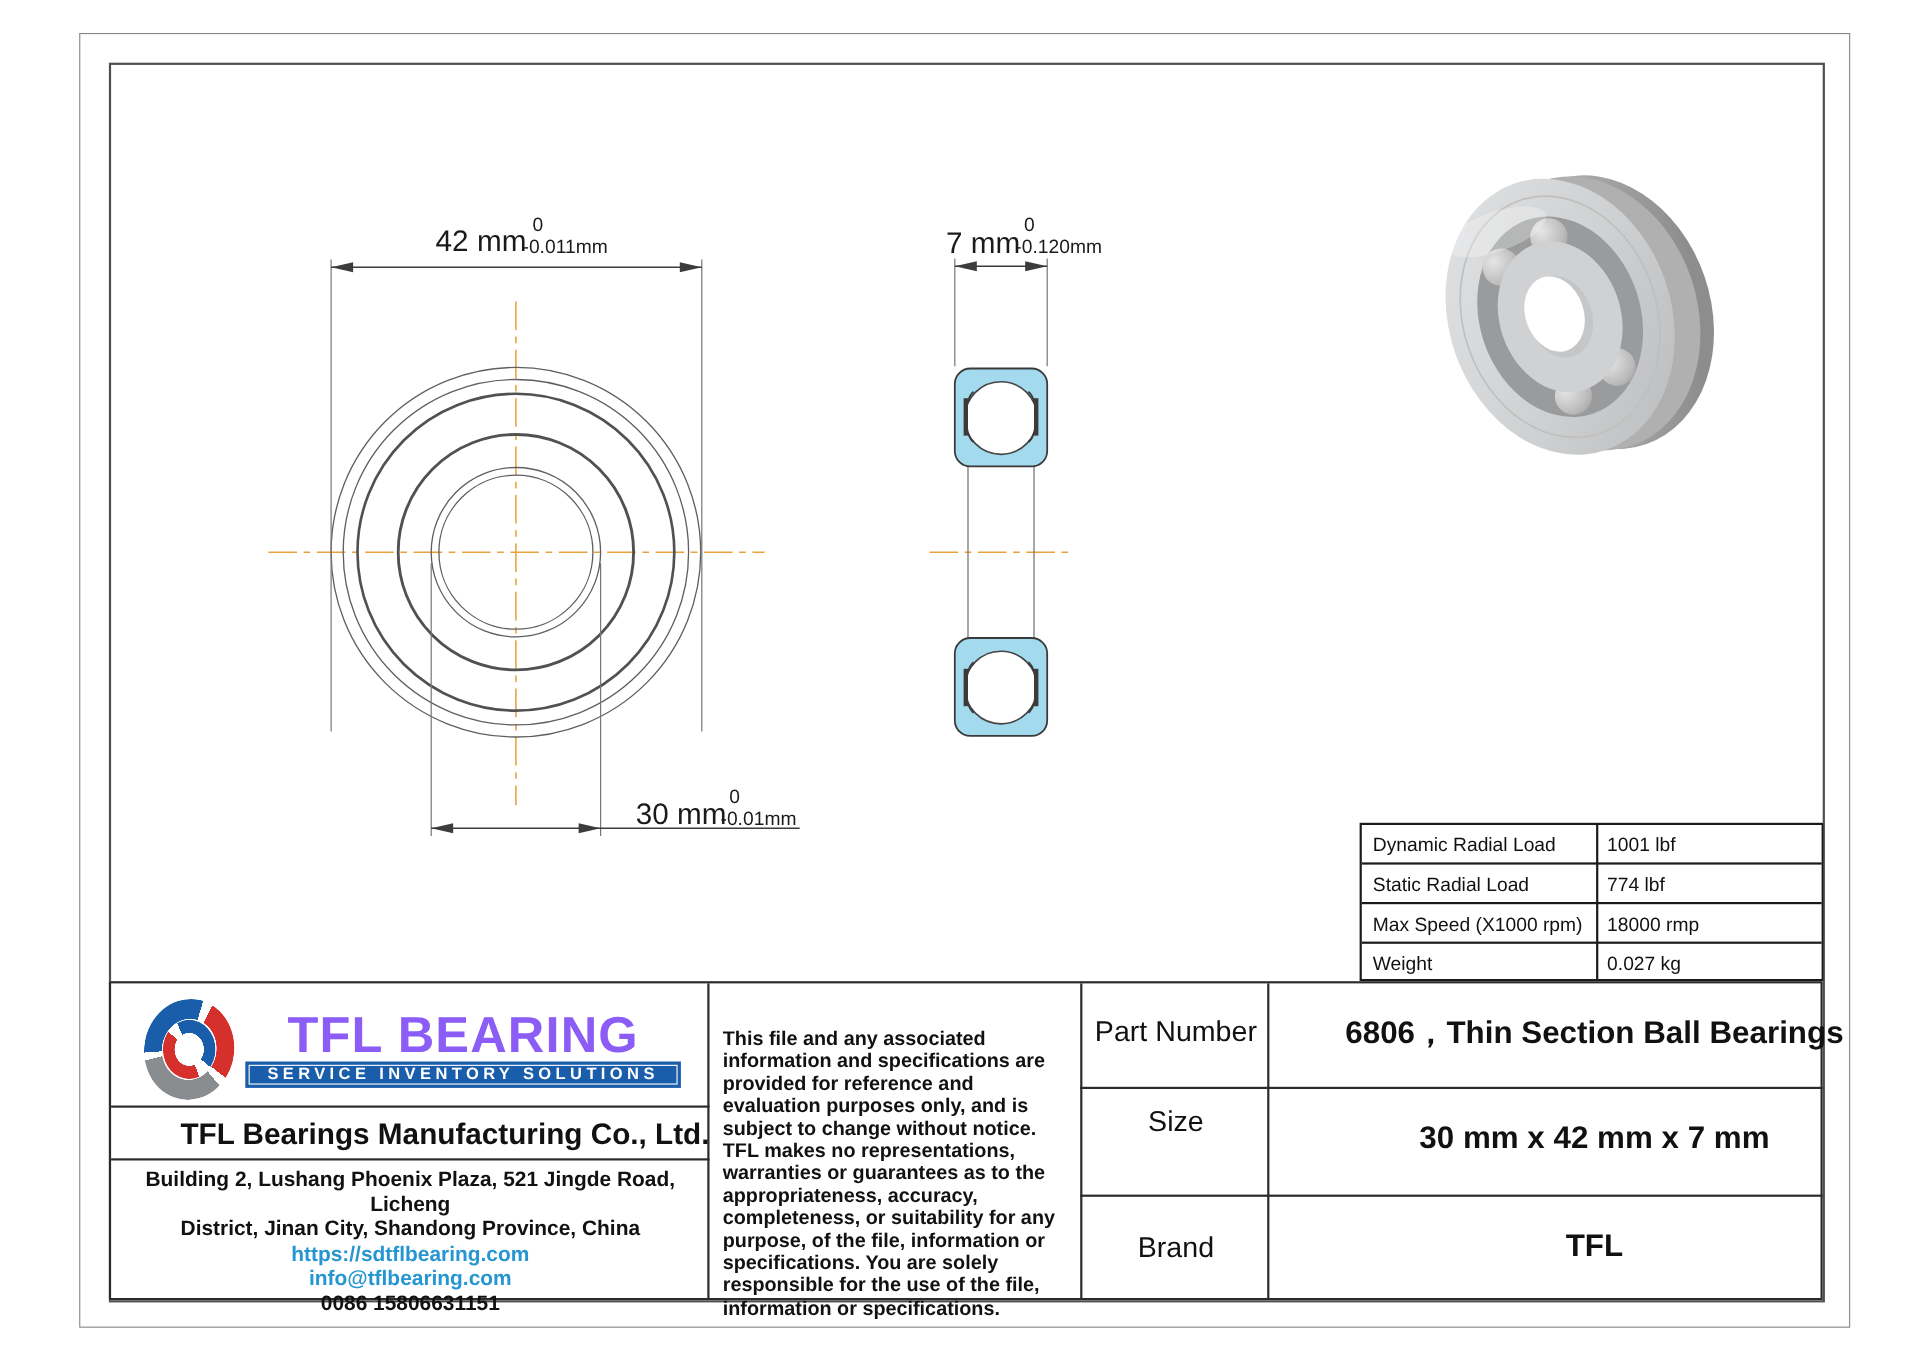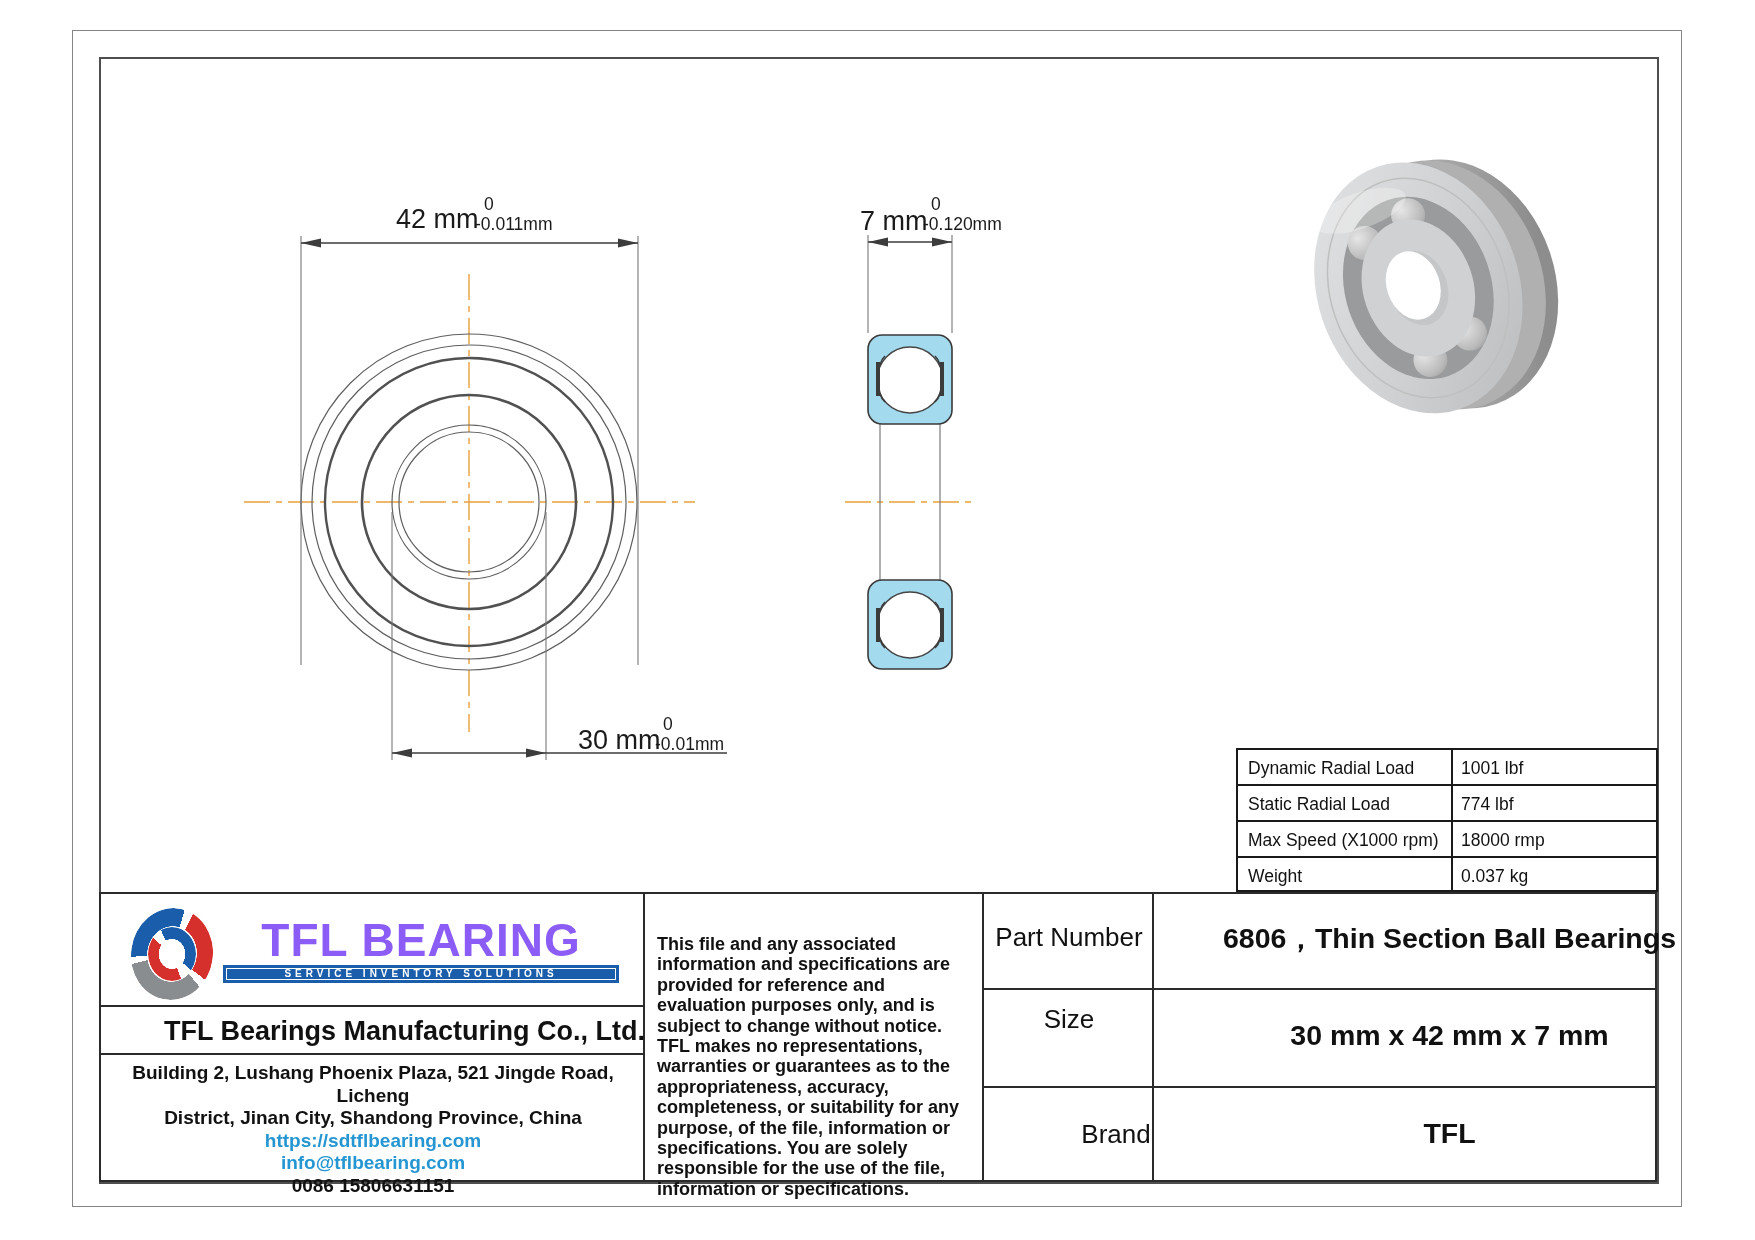--- a/index.html
+++ b/index.html
@@ -24,21 +24,21 @@
   .logo-ring-outer{position:absolute;left:0;top:0;width:82px;height:92px;border-radius:50%;
      background:conic-gradient(from 20deg,#d6302c 0 100deg,rgba(0,0,0,0) 100deg 112deg,#8a8d90 112deg 228deg,rgba(0,0,0,0) 228deg 238deg,#1a5dab 238deg 348deg,rgba(0,0,0,0) 348deg 360deg);
      -webkit-mask:radial-gradient(closest-side,transparent 60%,#000 61%);
      mask:radial-gradient(closest-side,transparent 60%,#000 61%);transform:rotate(8deg);}
   .logo-ring-inner{position:absolute;left:17px;top:19px;width:48px;height:54px;border-radius:50%;
      background:conic-gradient(from 160deg,#d6302c 0 150deg,rgba(0,0,0,0) 150deg 175deg,#1a5dab 175deg 330deg,rgba(0,0,0,0) 330deg 360deg);
      -webkit-mask:radial-gradient(closest-side,transparent 55%,#000 56%);
      mask:radial-gradient(closest-side,transparent 55%,#000 56%);}
   .brand-text{position:absolute;left:122px;top:24px;width:396px;text-align:center;}
   .brand-title{font-size:46px;font-weight:800;letter-spacing:1px;line-height:44px;white-space:nowrap;}
-  .brand-banner{margin-top:3px;padding:3px 0 4px 0;font-size:10px;font-weight:700;letter-spacing:4px;color:#fff;
+  .brand-banner{margin-top:3px;padding:3px 0 4px 0;font-size:15px;font-weight:700;letter-spacing:4px;color:#fff;
      outline:1px solid #fff;outline-offset:-4px;white-space:nowrap;}
   .company-cell{position:absolute;left:0;top:113px;width:544px;height:48px;line-height:48px;text-align:right;
      font-size:27px;font-weight:600;border-radius:22px;}
   .address-cell{position:absolute;left:0;top:161px;width:544px;text-align:center;font-size:19px;font-weight:600;line-height:22.5px;padding-top:7px;}
   .disclaimer-cell{position:absolute;left:544px;top:0;width:339px;height:241px;box-sizing:border-box;padding:40px 12px 0 12px;
      text-align:left;font-size:18px;font-weight:600;line-height:20.4px;}
   .pf-label{position:absolute;left:883px;width:170px;text-align:center;font-size:26px;}
   .pf-value{position:absolute;left:1053px;width:503px;text-align:center;font-weight:700;font-size:28.5px;padding-left:44px;}
   
   svg text{font-family:"Liberation Sans","DejaVu Sans",sans-serif;fill:#1a1a1a;}
@@ -167,21 +167,21 @@
     <div class="spec-row" style="top:36px;">
       <div class="spec-label">Static Radial Load</div>
       <div class="spec-value">774 lbf</div>
     </div>
     <div class="spec-row" style="top:72px;">
       <div class="spec-label">Max Speed (X1000 rpm)</div>
       <div class="spec-value">18000 rmp</div>
     </div>
     <div class="spec-row" style="top:108px;">
       <div class="spec-label">Weight</div>
-      <div class="spec-value">0.037 kg</div>
+      <div class="spec-value">0.027 kg</div>
     </div>
   </div>
 
   <div class="abs title-block">
 
     <div class="tb-vline" style="left:542px;"></div>
     <div class="tb-vline" style="left:881px;"></div>
     <div class="tb-vline" style="left:1051px;"></div>
     <div class="tb-hline" style="left:0;top:111px;width:544px;"></div>
     <div class="tb-hline" style="left:0;top:159px;width:544px;"></div>
@@ -206,17 +206,17 @@
       <div style="color:#2596d1;">info@tflbearing.com</div>
       <div>0086 15806631151</div>
     </div>
 
     <div class="disclaimer-cell">This file and any associated information and specifications are provided for reference and evaluation purposes only, and is subject to change without notice. TFL makes no representations, warranties or guarantees as to the appropriateness, accuracy, completeness, or suitability for any purpose, of the file, information or specifications.  You are solely responsible for the use of the file, information or specifications.</div>
 
     <div class="pf-label" style="top:28px;">Part Number</div>
     <div class="pf-value" style="top:26px;">6806，Thin Section Ball Bearings</div>
     <div class="pf-label" style="top:110px;">Size</div>
     <div class="pf-value" style="top:125px;">30 mm x 42 mm x 7 mm</div>
-    <div class="pf-label" style="top:225px;padding-left:47px;">Brand</div>
+    <div class="pf-label" style="top:225px;">Brand</div>
     <div class="pf-value" style="top:223px;">TFL</div>
   </div>
 
 </div>
 
 </body></html>

